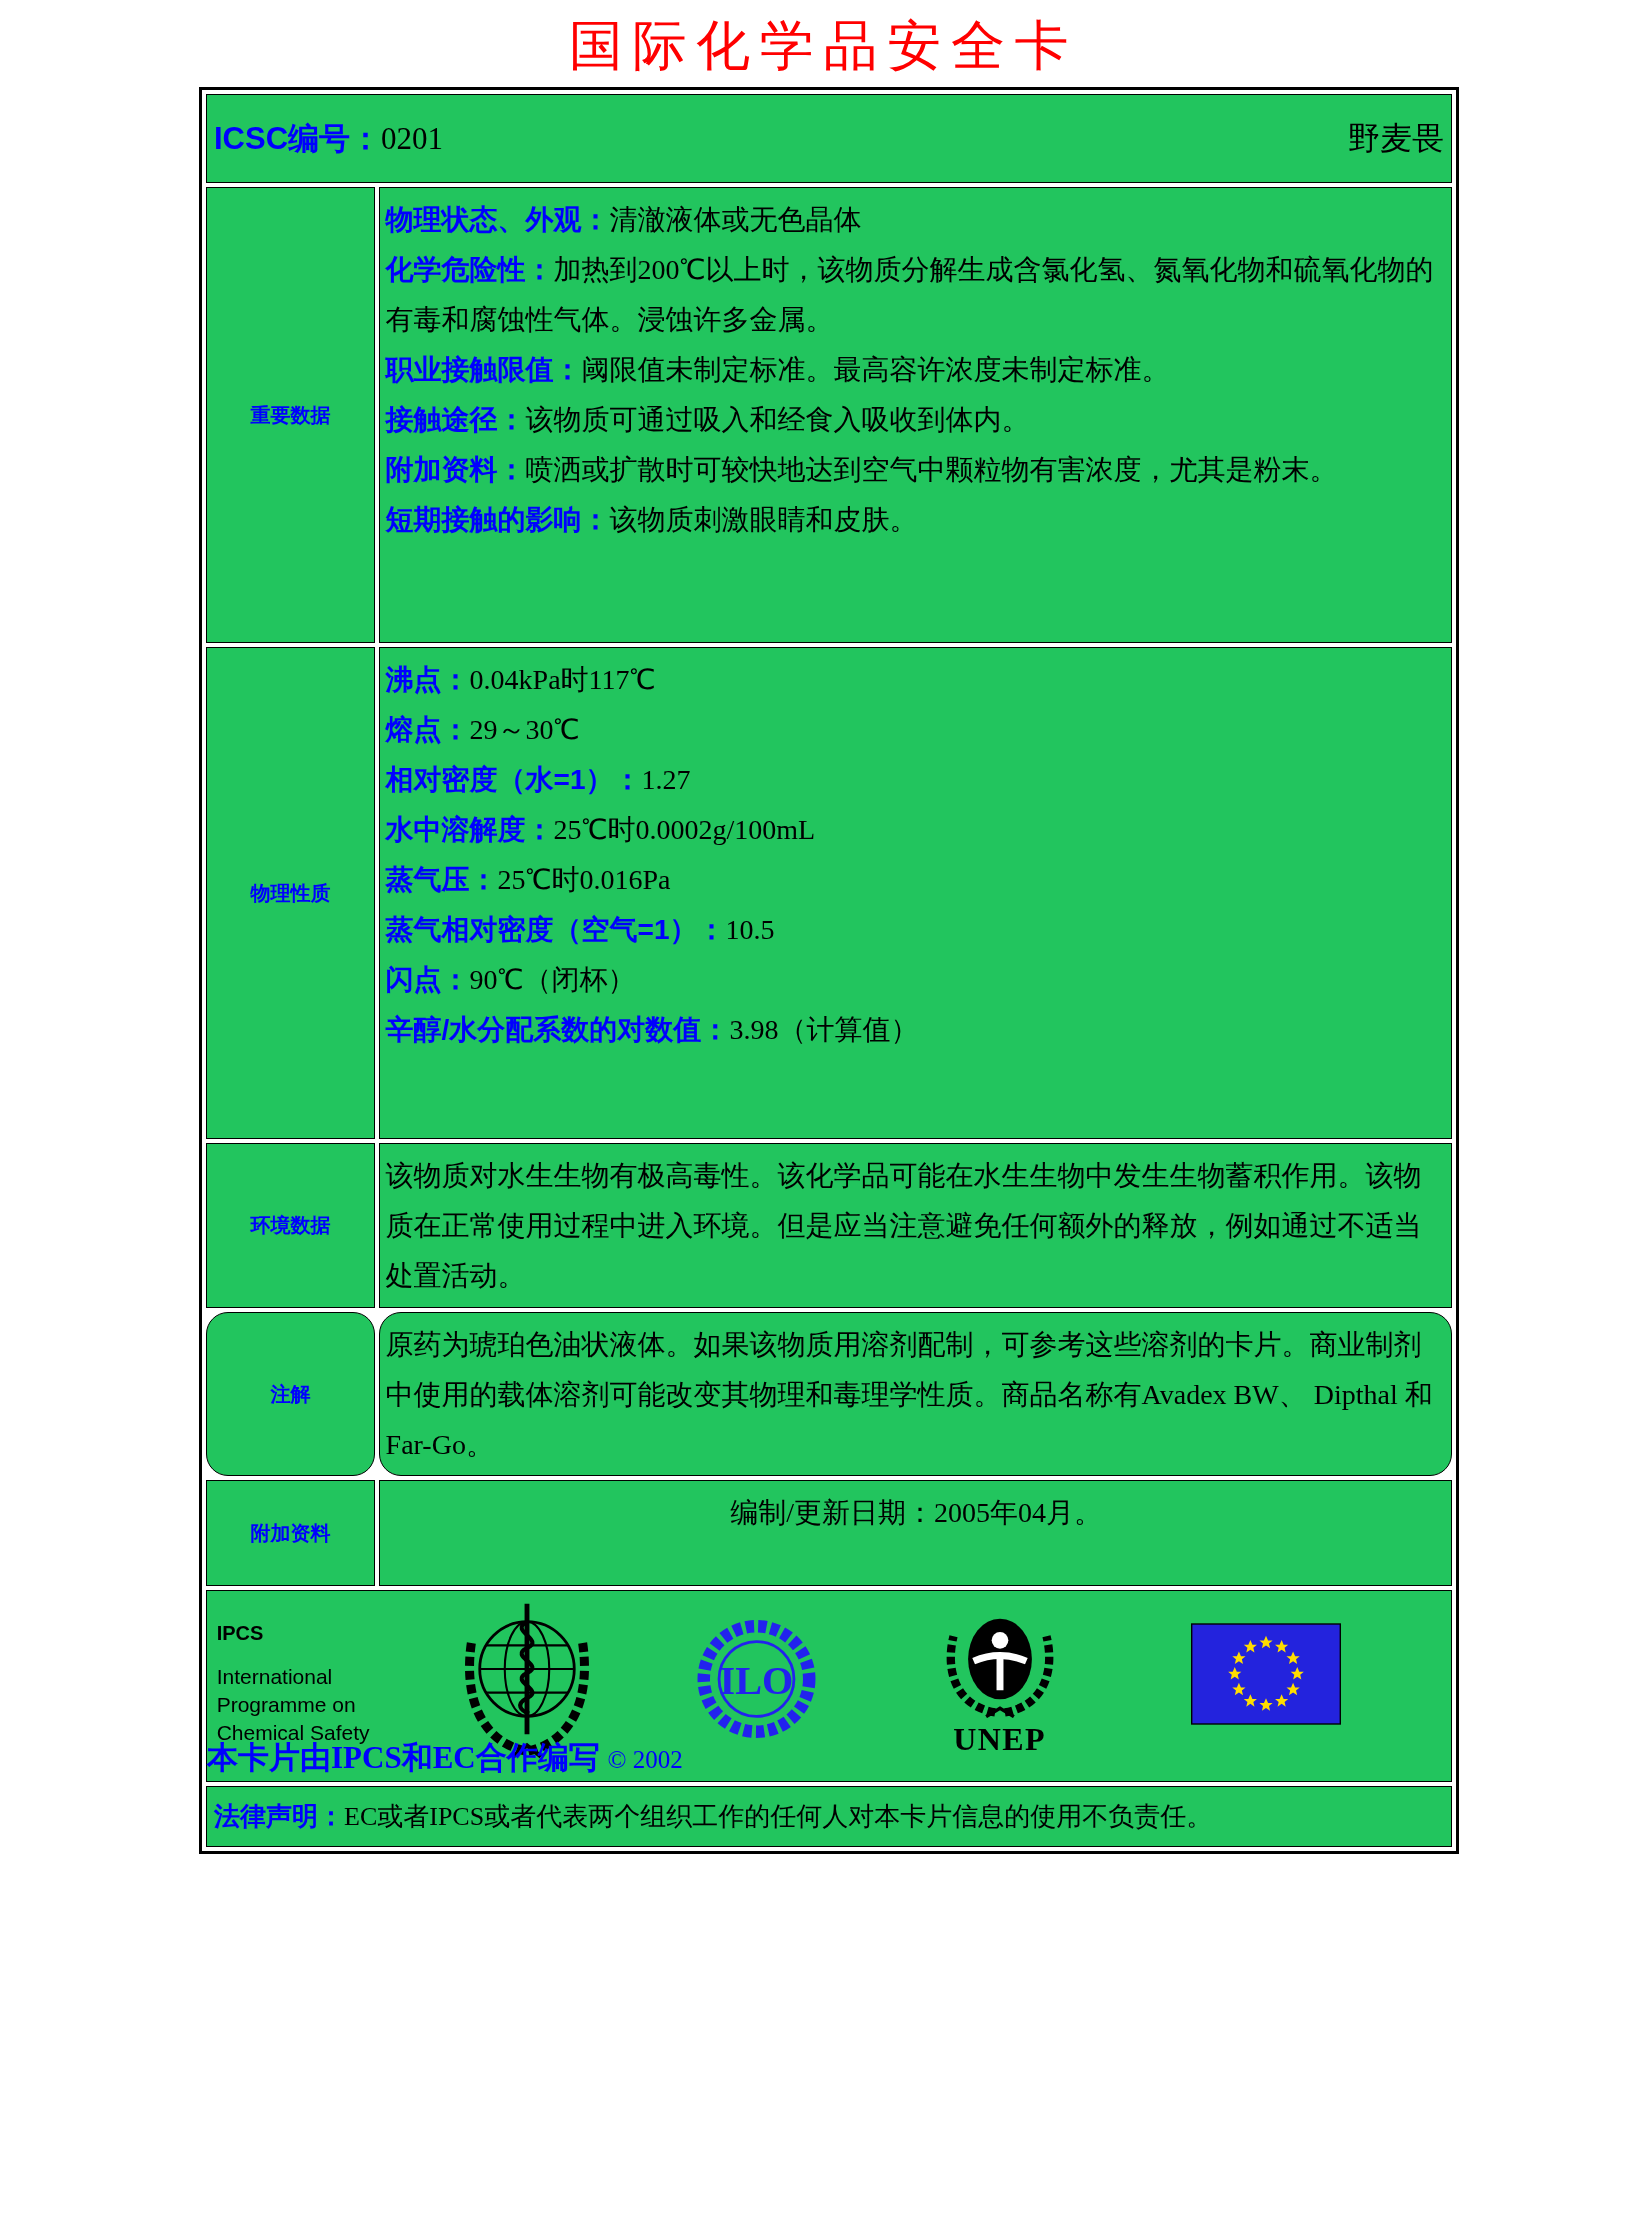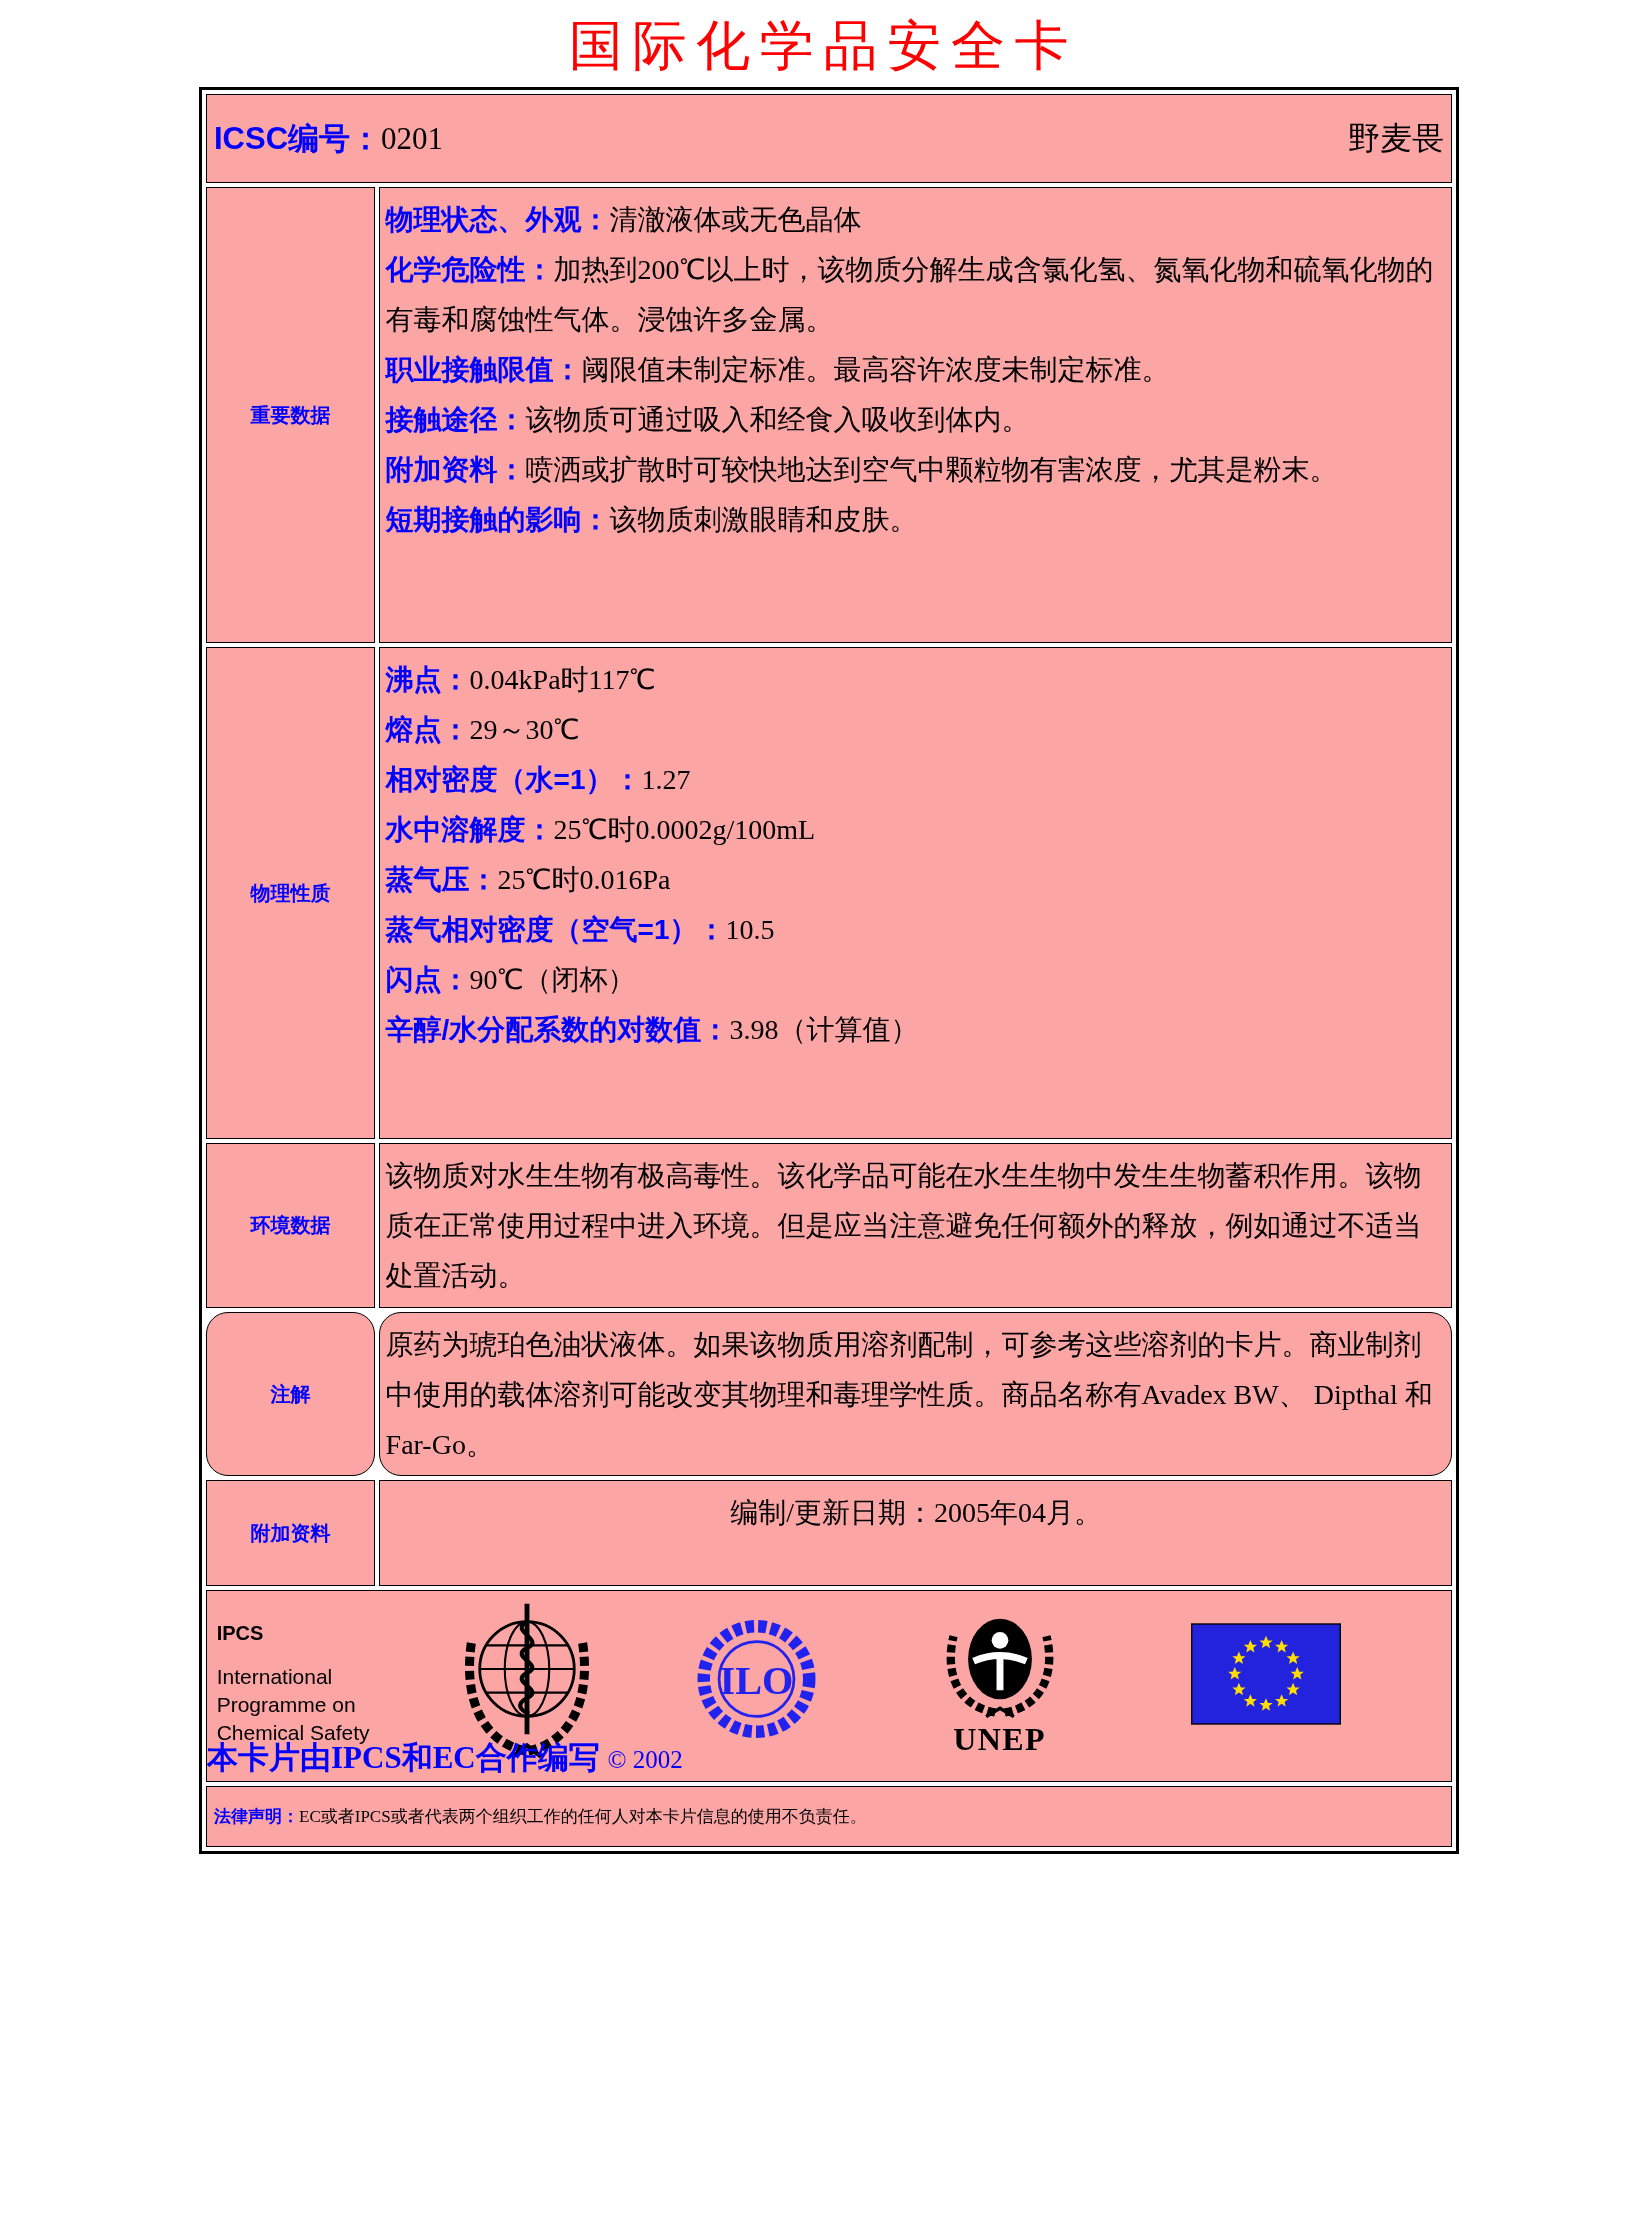--- a/index.html
+++ b/index.html
@@ -19,21 +19,21 @@
   table.card {
     margin-left:199px;
     width:1260px;
     table-layout:fixed;
     border:3.5px solid #000;
     border-collapse:separate;
     border-spacing:4.2px;
     background:#fff;
   }
   col.c1 { width:169px; }
-  td { border:1.4px solid #000; vertical-align:top; box-sizing:border-box; padding:0; background:#fca5a5; }
+  td { border:1.4px solid #000; vertical-align:top; box-sizing:border-box; padding:0; background:#22c55e; }
 
   td.r1 { height:89px; }
   td.r2 { height:456px; }
   td.r3 { height:492px; }
   td.r4 { height:150px; }
   td.r5 { height:147px;border-radius:22px; }
   td.r6 { height:106px;text-align:center; }
   td.r7 { height:192px; }
   td.r8 { height:61px; }
 
@@ -72,21 +72,21 @@
   .footer-caption {
     position:absolute; left:0; right:4px; bottom:2.8px;
     text-align:left;
     color:#0000ff;
     font-weight:bold;
     font-size:31px;
     font-family:"Liberation Serif", serif;
   }
   .copyright { font-size:25px; font-weight:normal; }
 
-  td.legal-cell { vertical-align:middle; padding:0 7px; font-size:17px; line-height:1.25; }
+  td.legal-cell { vertical-align:middle; padding:0 7px; font-size:26px; line-height:1.25; }
   .legal-lbl { color:#0000ff; font-family:"Liberation Sans", sans-serif; font-weight:bold; }
 </style>
 </head>
 <body>
 
 <div class="title">国际化学品安全卡</div>
 
 <table class="card">
   <colgroup>
       <col class="c1">

